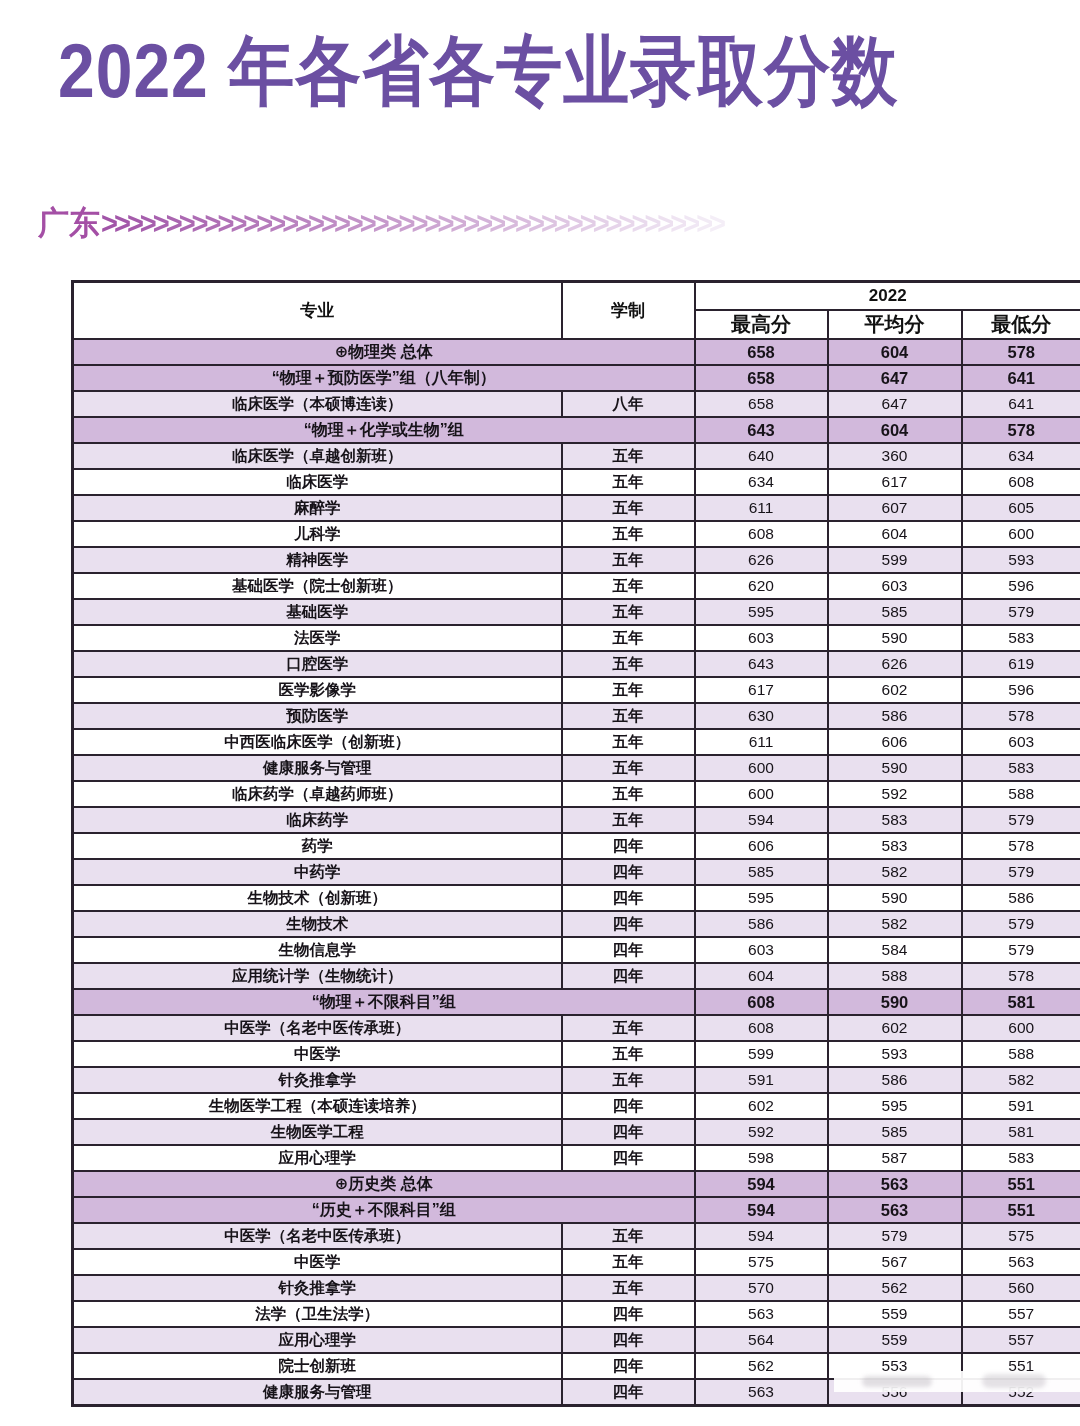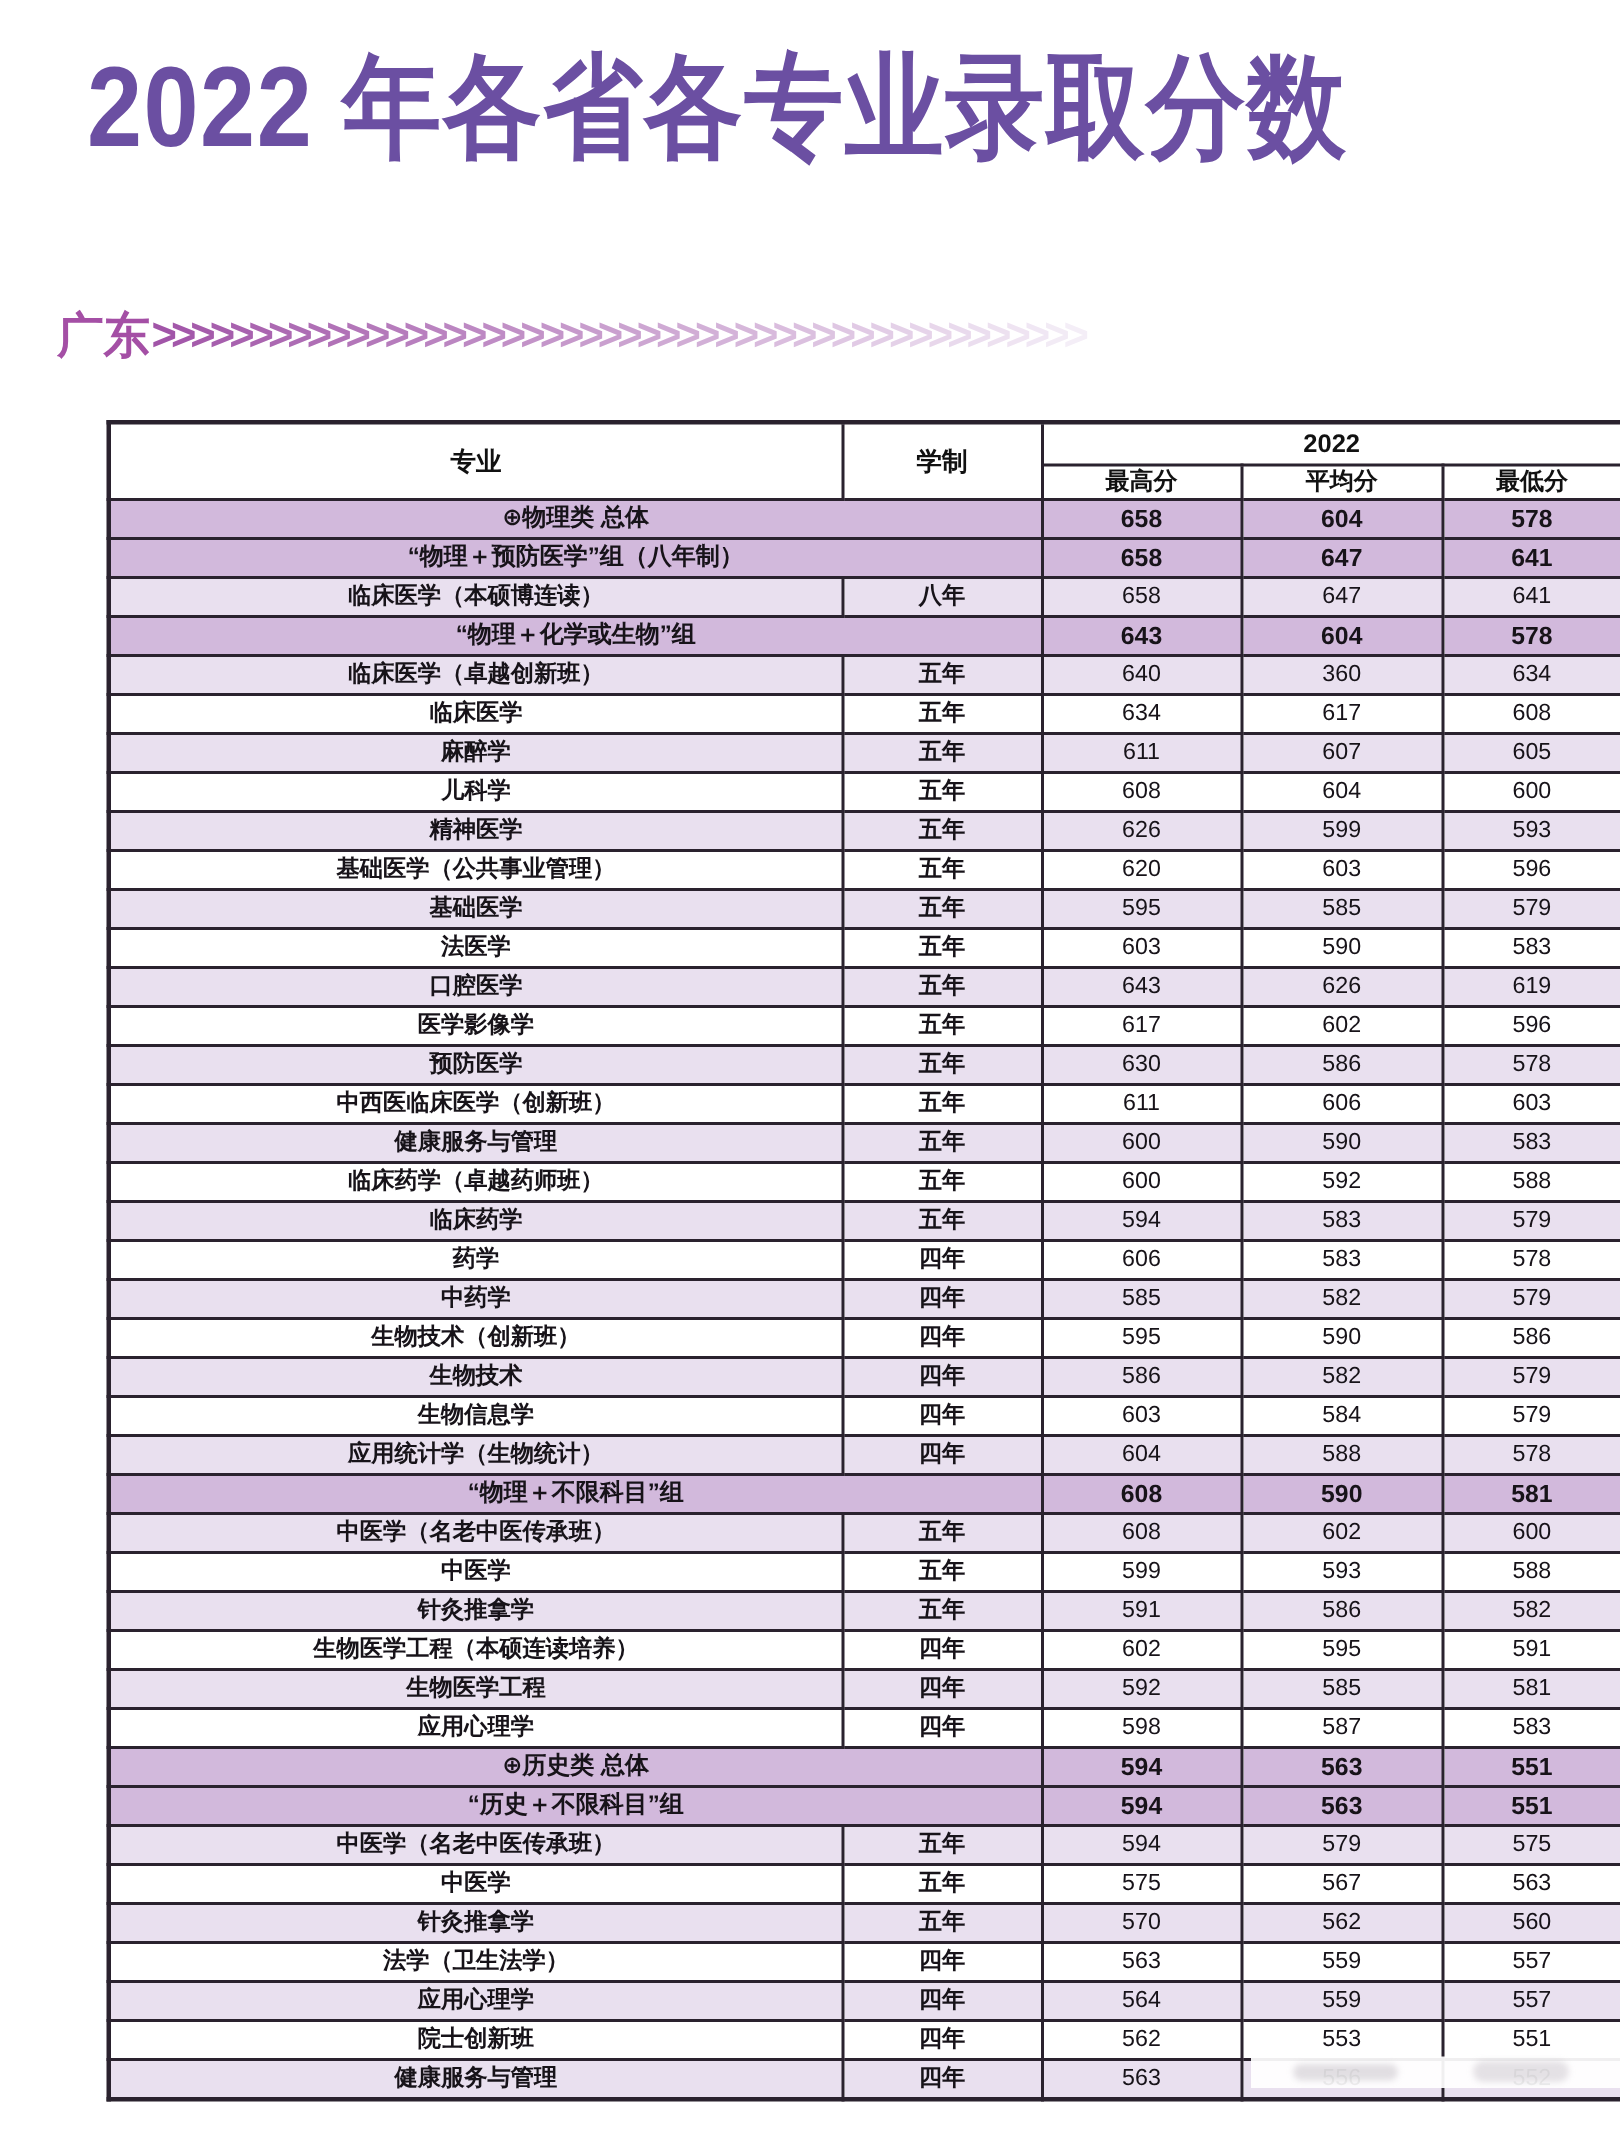--- a/index.html
+++ b/index.html
@@ -24,21 +24,21 @@
   .score-table{
     position:absolute;top:280px;left:38px;width:1009px;
     border-collapse:collapse;table-layout:fixed;border:3px solid var(--border);margin-left:33px;
   }
   .score-table th,.score-table td{
     border:2px solid var(--border);text-align:center;vertical-align:middle;
     overflow:hidden;white-space:nowrap;padding:0;
   }
   .score-table thead th{background:#ffffff;font-weight:700;font-size:17px;color:#111;}
   .score-table thead tr.h1 th{height:28px;}
-  .score-table thead tr.h2 th{height:23px;font-size:16px;}
+  .score-table thead tr.h2 th{height:23px;font-size:20px;}
   .score-table tbody td{height:24.6px;line-height:24px;font-size:15.5px;}
   tr.white td{background:#ffffff;}
   tr.light td{background:var(--lightBg);}
   tr.group td{background:var(--groupBg);font-weight:700;font-size:16px;}
   td.major,td.duration{font-weight:700;}
   td.score{font-weight:400;font-family:"Liberation Sans","DejaVu Sans",sans-serif;}
   tr.group td.score{font-weight:700;font-size:16.5px;}
   .watermark{
     position:absolute;left:834px;top:1371px;width:246px;height:21px;
     background:rgba(255,255,255,0.93);pointer-events:none;
@@ -186,21 +186,21 @@
         <td class="score">600</td>
       </tr>
       <tr class="light">
         <td class="major">精神医学</td>
         <td class="duration">五年</td>
         <td class="score">626</td>
         <td class="score">599</td>
         <td class="score">593</td>
       </tr>
       <tr class="white">
-        <td class="major">基础医学（公共事业管理）</td>
+        <td class="major">基础医学（院士创新班）</td>
         <td class="duration">五年</td>
         <td class="score">620</td>
         <td class="score">603</td>
         <td class="score">596</td>
       </tr>
       <tr class="light">
         <td class="major">基础医学</td>
         <td class="duration">五年</td>
         <td class="score">595</td>
         <td class="score">585</td>

